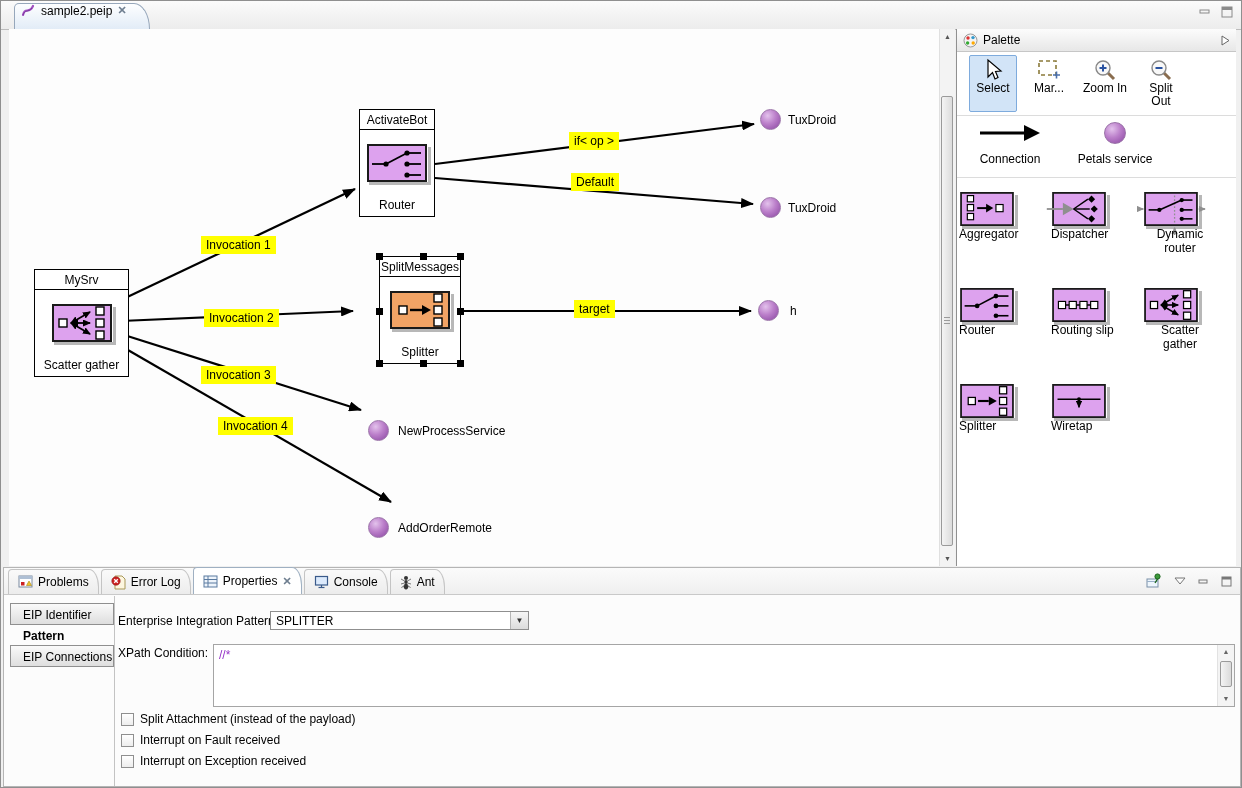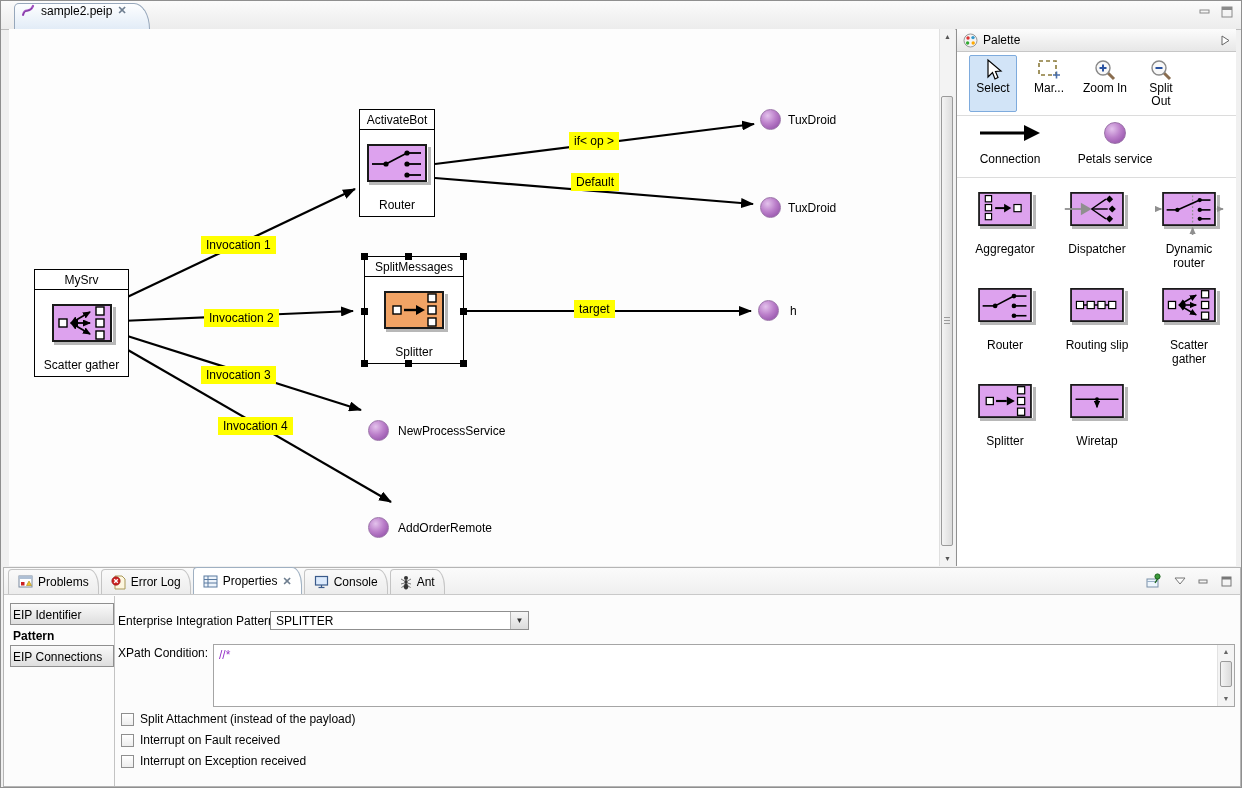--- a/index.html
+++ b/index.html
@@ -50,36 +50,36 @@
   .pal-head .sp{flex:1;}
   .pal-tools{height:64px;display:flex;gap:8px;padding:3px 12px;border-bottom:1px solid #dcdcdc;box-sizing:border-box;}
   .tool{width:46px;display:flex;flex-direction:column;align-items:center;padding-top:2px;
     border:1px solid transparent;border-radius:2px;text-align:center;line-height:13px;}
   .tool.sel{background:#d2e4f7;border-color:#7eabdd;}
   .pal-conn{height:62px;display:flex;align-items:flex-start;padding:6px 2px 0 10px;gap:14px;
     border-bottom:1px solid #dcdcdc;box-sizing:border-box;}
   .connitem{display:flex;flex-direction:column;align-items:center;gap:8px;text-align:center;}
   .pal-grid{display:grid;grid-template-columns:92px 92px 92px;justify-content:space-between;
     padding:14px 2px 0 2px;grid-auto-rows:minmax(80px,auto);row-gap:16px;}
-  .pitem{display:flex;flex-direction:column;align-items:center;gap:16px;text-align:center;line-height:14px;}
+  .pitem{display:flex;flex-direction:column;align-items:flex-start;gap:1px;text-align:center;line-height:14px;}
   .pitem .lbl{max-width:74px;}
   
   .bpanel{position:absolute;left:2px;top:566px;width:1238px;height:220px;background:#fcfcfc;
     border:1px solid #b5b5b5;box-sizing:border-box;}
   .btabbar{position:absolute;left:0;top:0;width:100%;height:27px;
     background:linear-gradient(#fbfbfb,#efefef);border-bottom:1px solid #c9c9c9;
     display:flex;align-items:flex-end;padding-left:4px;box-sizing:border-box;}
   .btab{display:flex;align-items:center;gap:5px;height:24px;padding:0 9px;margin-right:2px;
     border:1px solid #c4c4c4;border-bottom:none;border-top-left-radius:4px;border-top-right-radius:10px 18px;
     background:linear-gradient(#fafafa,#ececec);white-space:nowrap;}
   .btab.sel{background:#fff;border-color:#9fb0c2;height:26px;}
   .bicons{position:absolute;right:8px;top:5px;display:flex;gap:12px;align-items:center;}
   
   .sbar{position:absolute;left:6px;top:36px;width:104px;}
-  .sbtn{height:22px;line-height:22px;padding-left:2px;border:1px solid #8f8f8f;margin-top:-1px;
+  .sbtn{height:22px;line-height:22px;padding-left:12px;border:1px solid #8f8f8f;margin-top:-1px;
     background:linear-gradient(#fafafa,#dedede);box-sizing:border-box;white-space:nowrap;overflow:hidden;}
   .sbtn.flat{background:transparent;border-color:transparent;font-weight:bold;}
   .sdivider{position:absolute;left:110px;top:28px;width:1px;height:190px;background:#c3c3c3;}
   .flabel{position:absolute;white-space:nowrap;}
   .combo{position:absolute;height:19px;background:#fff;border:1px solid #8f8f8f;box-sizing:border-box;
     display:flex;align-items:center;}
   .combo .val{flex:1;padding-left:5px;}
   .combo .btn{width:17px;height:100%;background:linear-gradient(#f6f6f6,#dcdcdc);
     border-left:1px solid #b5b5b5;text-align:center;font-size:8px;line-height:17px;color:#333;}
   .tarea{position:absolute;background:#fff;border:1px solid #a5a5a5;box-sizing:border-box;}
@@ -179,21 +179,21 @@
           <circle cx="40" cy="20" r="2.6" fill="#000"></circle>
             <line x1="40" y1="20" x2="54" y2="20" stroke="#000" stroke-width="1.8"></line>
           <circle cx="40" cy="31" r="2.6" fill="#000"></circle>
             <line x1="40" y1="31" x2="54" y2="31" stroke="#000" stroke-width="1.8"></line>
         </svg>
       </span>
     </div>
     <div class="node-type">Router</div>
   </div>
 
-  <div class="node" style="left:363px;top:255px;width:100px;height:108px">
+  <div class="node" style="left:378px;top:255px;width:82px;height:108px">
     <div class="node-title">SplitMessages</div>
     <div class="node-mid">
       <span class="iconshadow">
         <svg width="62" height="38" viewBox="0 0 60 38">
           <rect x="1" y="1" width="58" height="36" fill="#f1a365" stroke="#1a1a1a" stroke-width="2"></rect>
           <rect x="9" y="15" width="8" height="8" fill="#fff" stroke="#000" stroke-width="1.4"></rect>
           <line x1="20" y1="19" x2="32" y2="19" stroke="#000" stroke-width="2.4"></line>
           <path d="M32,14 L41,19 L32,24 z" fill="#000"></path>
           <rect x="44" y="3" width="8" height="8" fill="#fff" stroke="#000" stroke-width="1.4"></rect>
           <rect x="44" y="15" width="8" height="8" fill="#fff" stroke="#000" stroke-width="1.4"></rect>

